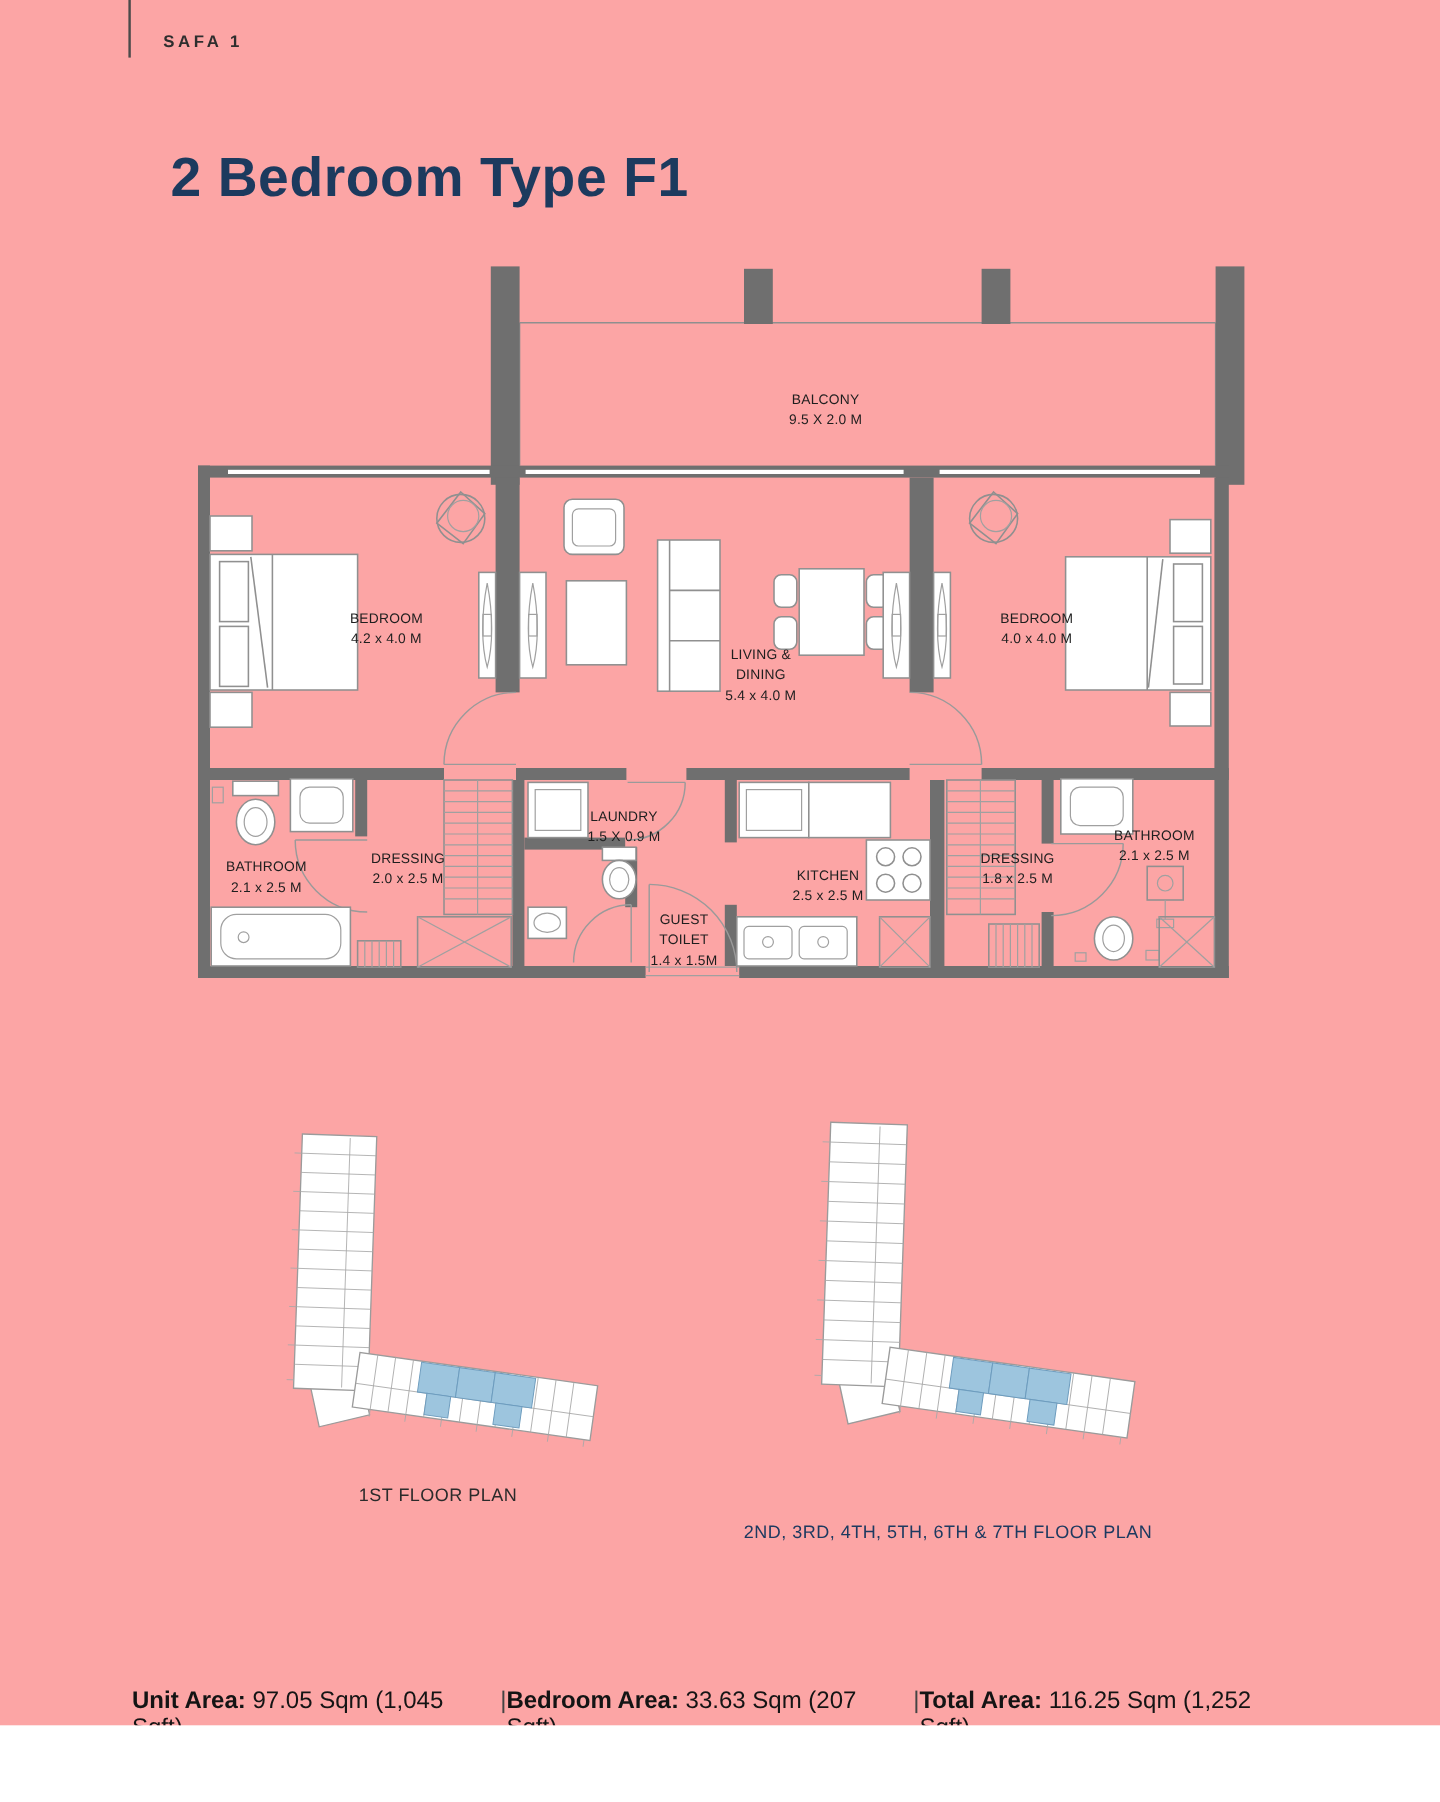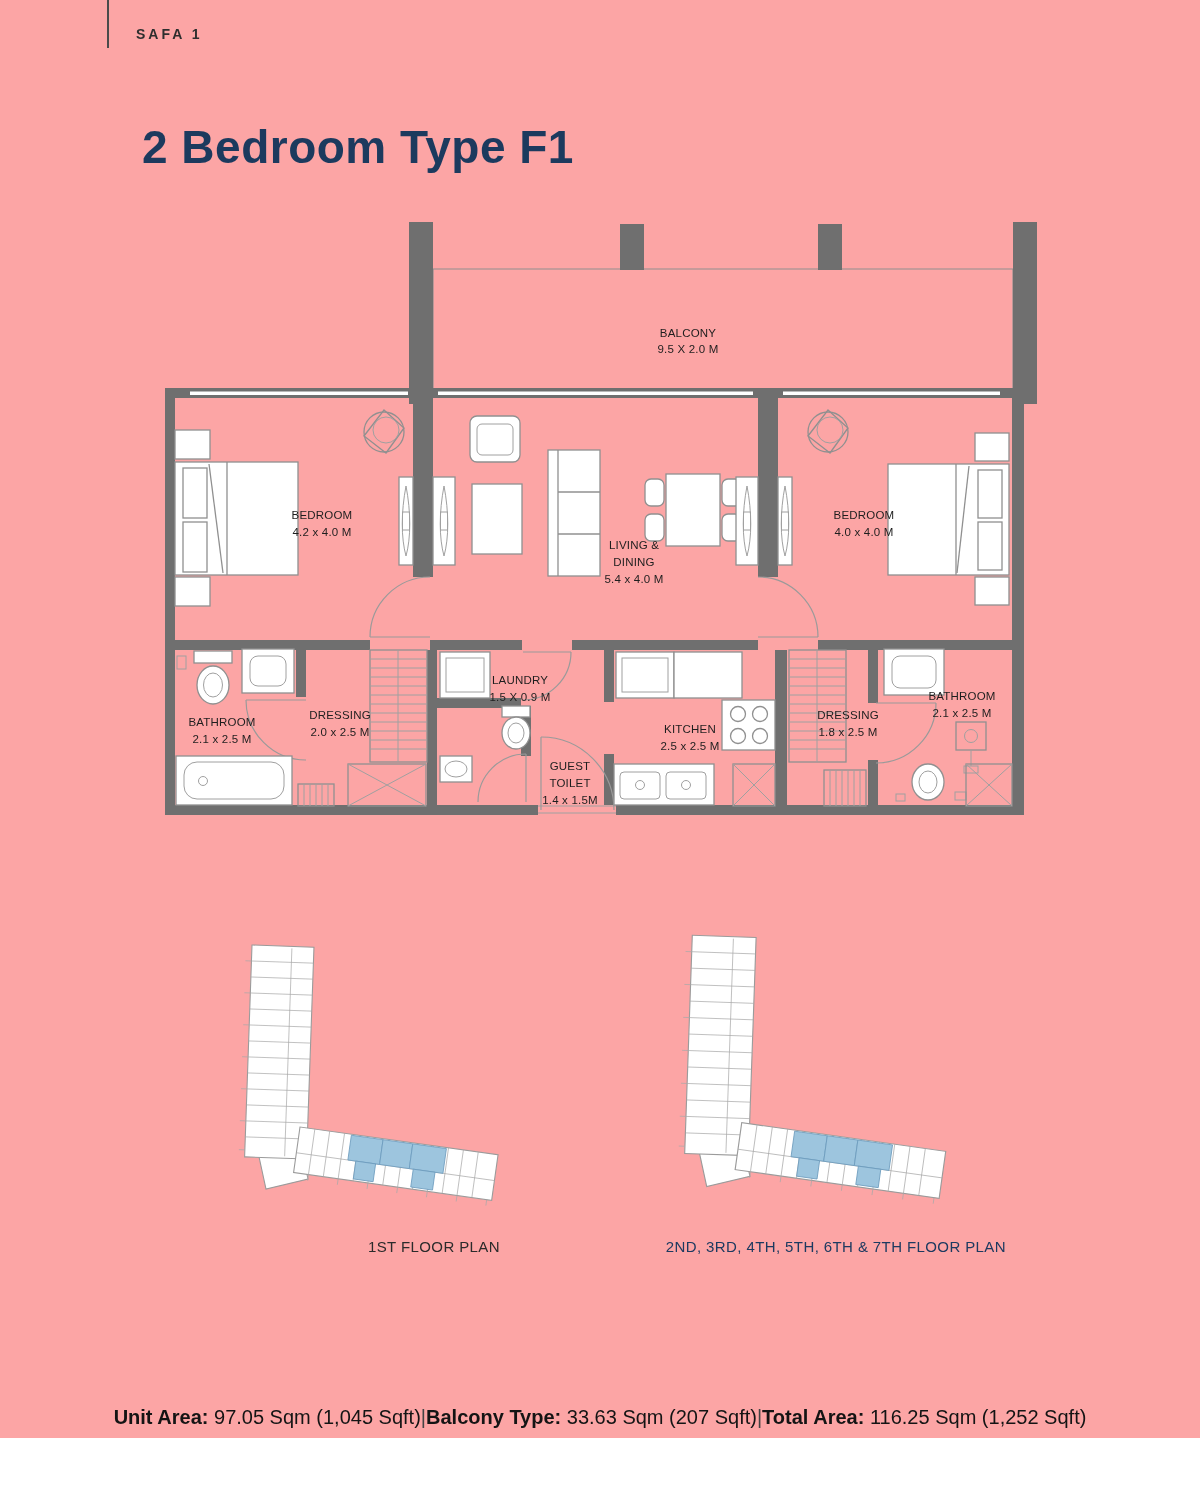--- a/index.html
+++ b/index.html
@@ -5,23 +5,23 @@
   html,body{margin:0;padding:0;background:#ffffff;}
   .page{position:relative;width:1200px;height:1438px;background:#fca5a5;overflow:hidden;
         font-family:"Liberation Sans",sans-serif;}
   .brand-rule{position:absolute;left:107px;top:0;width:2px;height:48px;background:#4a4a4a;}
   .brand{position:absolute;left:136px;top:26px;font-size:14px;font-weight:700;
          letter-spacing:3px;color:#2e2e2e;}
   .title{position:absolute;left:109px;top:120px;font-size:46px;font-weight:700;
          letter-spacing:.5px;color:#1c3a5e;margin-left:33px;}
   .plan-svg{position:absolute;left:150px;top:205px;}
   .key-svg{position:absolute;left:230px;top:925px;}
-  .keylabel{position:absolute;top:1238px;font-size:15px;letter-spacing:.4px;text-align:right;}
+  .keylabel{position:absolute;top:1238px;font-size:15px;letter-spacing:.4px;text-align:center;}
   .keylabel.one{left:230px;width:270px;color:#2b2b2b;font-weight:500;}
-  .keylabel.two{left:616px;width:390px;color:#1d3a60;font-weight:500;}
+  .keylabel.two{left:595px;width:390px;color:#1d3a60;font-weight:500;margin-top:31px;}
   .footer{position:absolute;left:110px;top:1406px;width:980px;display:flex;
           justify-content:center;align-items:baseline;font-size:20px;color:#141414;}
   .footer b{font-weight:700;}
   .footer .sep{color:#444;}
   
   .wall{fill:#6f6f6f;stroke:none;}
   .win{fill:#ffffff;}
   .thin{stroke:#8f8f8f;stroke-width:1.2;fill:none;}
   .fl{stroke:#909090;stroke-width:1.3;fill:#ffffff;}
   .fln{stroke:#909090;stroke-width:1.3;fill:none;}
@@ -374,18 +374,18 @@
       <use href="#keyplan"></use>
     </g>
   </svg>
 
   <div class="keylabel one">1ST FLOOR PLAN</div>
   <div class="keylabel two">2ND, 3RD, 4TH, 5TH, 6TH &amp; 7TH FLOOR PLAN</div>
 
   <div class="footer">
     <span><b>Unit Area:</b> <span>97.05 Sqm (1,045 Sqft)</span></span>
     <span class="sep">|</span>
-    <span><b>Balcony Type:</b> <span>33.63 Sqm (207 Sqft)</span></span>
+    <span><b>Bedroom Area:</b> <span>33.63 Sqm (207 Sqft)</span></span>
     <span class="sep">|</span>
     <span><b>Total Area:</b> <span>116.25 Sqm (1,252 Sqft)</span></span>
   </div>
 
 </div>
 
 </body></html>

